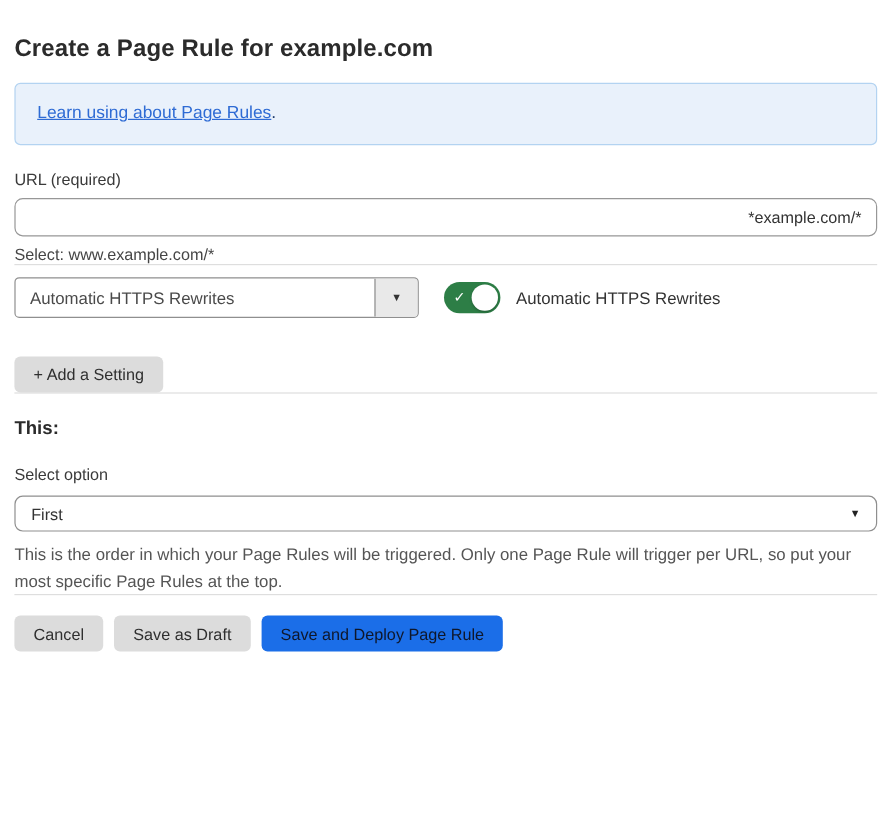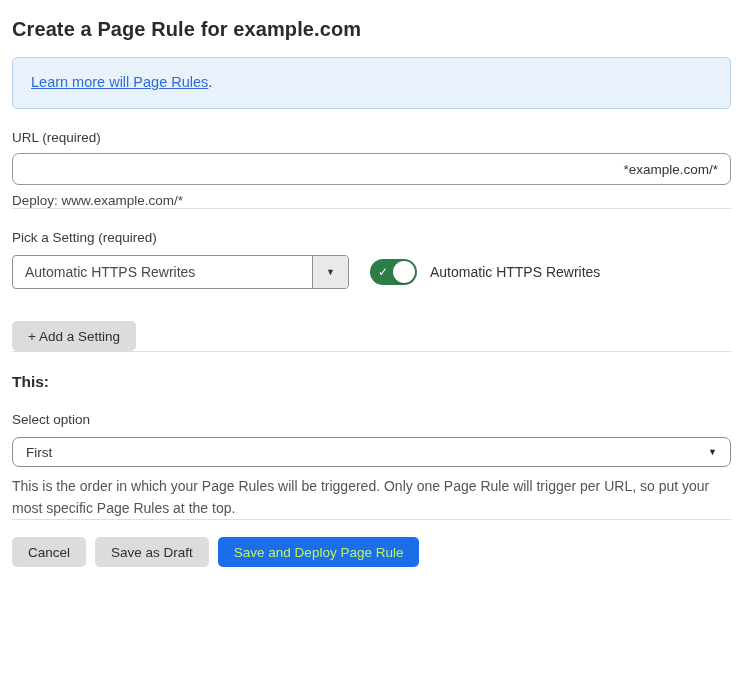--- a/index.html
+++ b/index.html
@@ -5,21 +5,21 @@
   * { margin: 0; padding: 0; box-sizing: border-box; }
   html, body {
     background: #ffffff;
     font-family: "Liberation Sans", "DejaVu Sans", sans-serif;
     color: #333;
   }
   .page {
     width: 743px;
     height: 686px;
     background: #fff;
-    padding: 4px 12px;
+    padding: 16px 12px;
     overflow: hidden;
   }
   .page-title {
     font-size: 20px;
     font-weight: 700;
     color: #2b2b2b;
     padding-top: 14px;
     margin-bottom: 16px;
     letter-spacing: 0.1px;
   }
@@ -166,21 +166,21 @@
     cursor: pointer;
     padding: 0 16px;
   }
   .btn-gray {
     background: #dcdcdc;
     color: #2f2f2f;
     text-align: right;
   }
   .btn-blue {
     background: #1b6ee8;
-    color: #bef264;
+    color: #0f172a;
   }
   .add-setting-btn { margin-top: 32px; margin-bottom: 0; }
   
   .order-select {
     width: 100%;
     height: 30px;
     border: 1px solid #8f8f8f;
     border-radius: 7px;
     background: #fff;
     display: flex;
@@ -214,31 +214,30 @@
   }
 </style>
 </head>
 <body>
 
 <div class="page">
 
   <h1 class="page-title">Create a Page Rule for example.com</h1>
 
   <div class="info-box">
-    <div><a class="info-link">Learn more will Page Rules</a><span>.</span></div>
+    <div><a class="info-link">Learn using about Page Rules</a><span>.</span></div>
   </div>
 
   <div class="field-label">URL (required)</div>
   <input class="text-input" type="text" value="*example.com/*" style="">
-  <div class="hint-text">Deploy: www.example.com/*</div>
+  <div class="hint-text">Select: www.example.com/*</div>
 
   <hr class="divider divider-1">
 
 
-  <div class="field-label">Pick a Setting (required)</div>
 
   <div class="picker-row">
     <div class="setting-select">
       <div class="select-value">Automatic HTTPS Rewrites</div>
       <div class="select-arrow-box">
         <span>▼</span>
       </div>
     </div>
     <div class="toggle-group">
       <div class="toggle">

